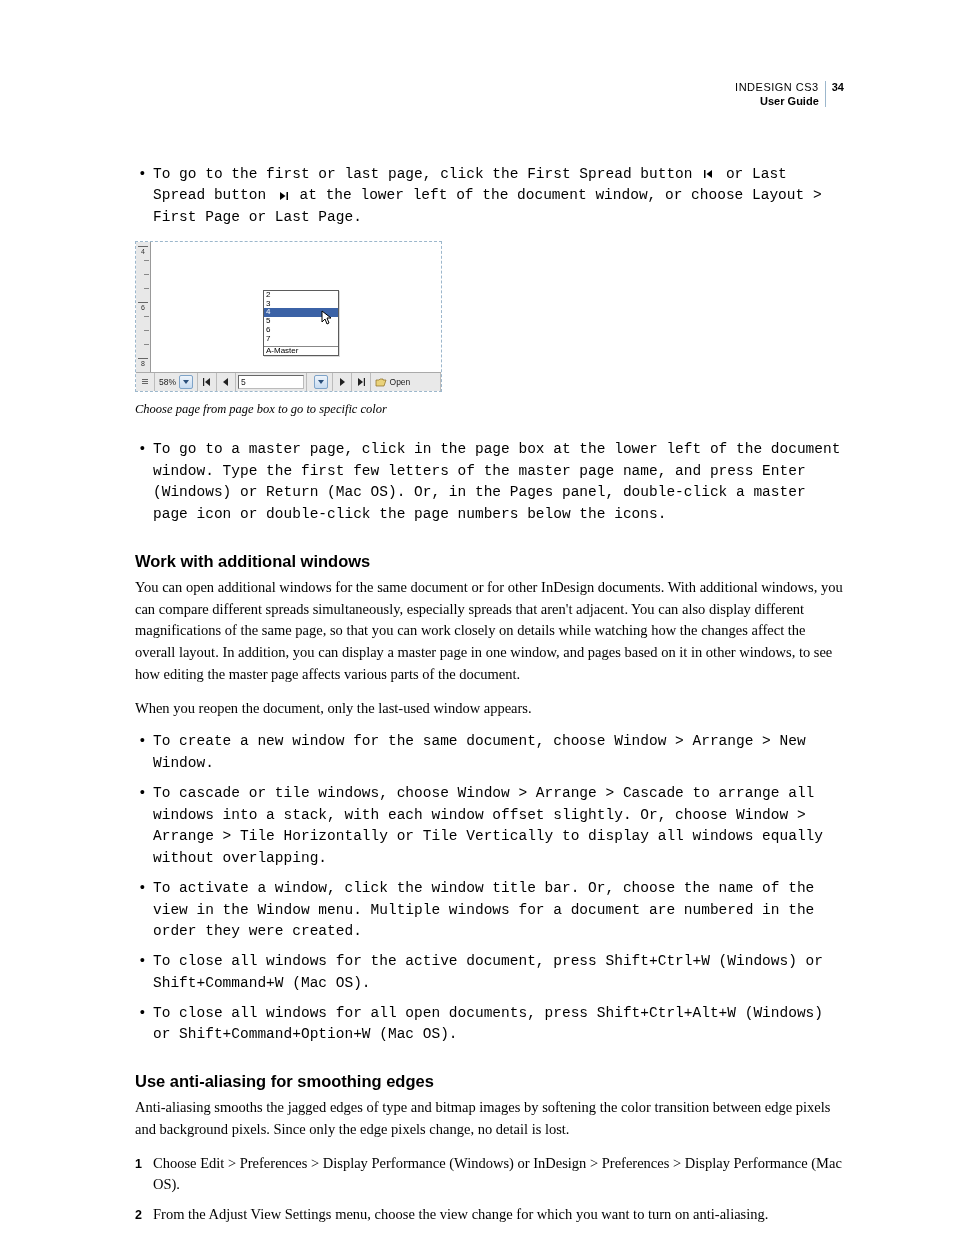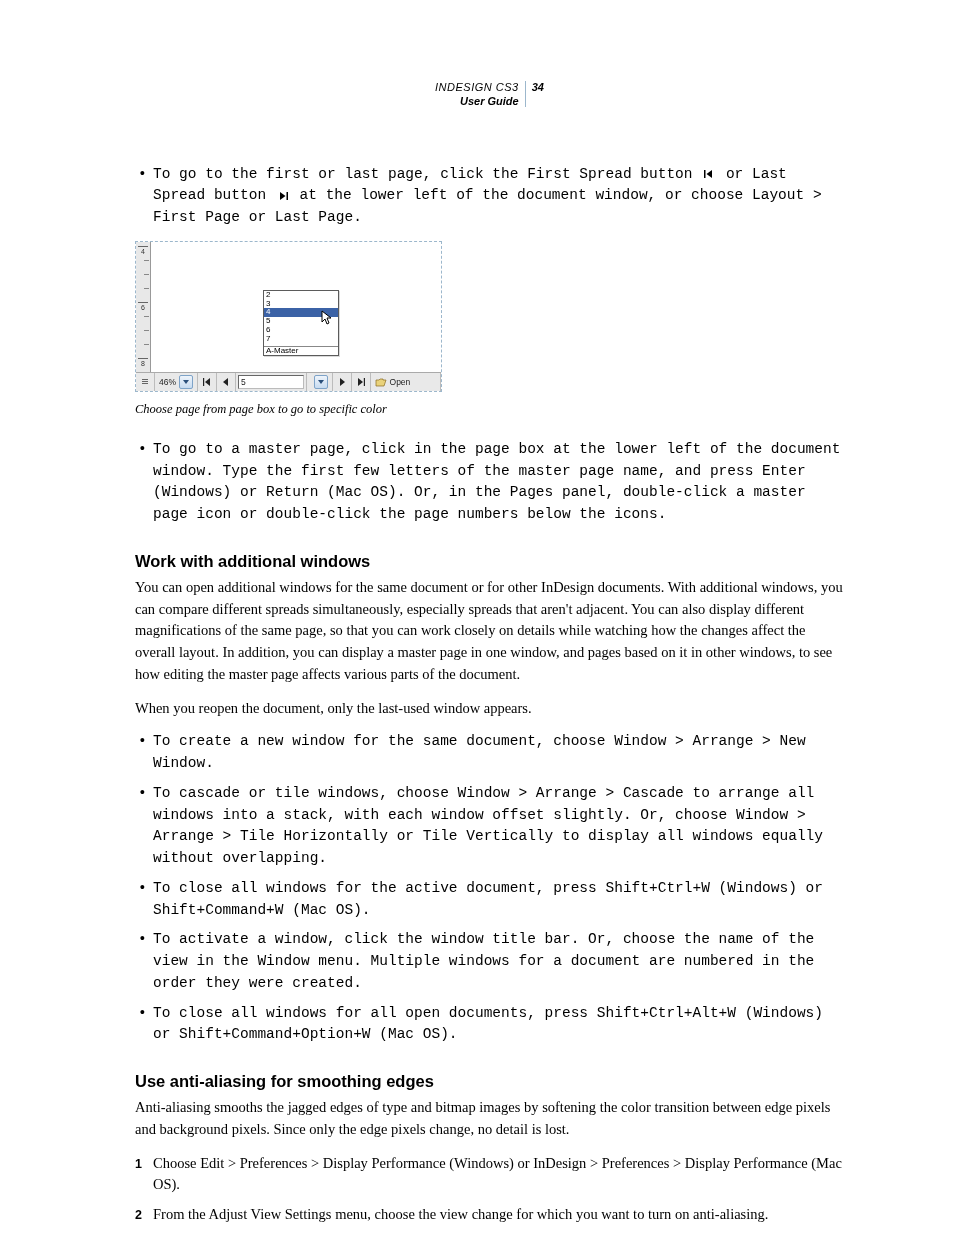--- a/index.html
+++ b/index.html
@@ -16,23 +16,22 @@
     width: 954px;
   }
   .running-head {
     text-align: right;
     font-family: "Myriad Pro", "Segoe UI", Arial, sans-serif;
     font-size: 11px;
     line-height: 1.3;
     color: #000;
     margin-bottom: 55px;
     display: flex;
-    justify-content: center;
-    align-items: center;
-    font-style: italic;
+    justify-content: flex-end;
+    align-items: center;
   }
   .running-text {
     text-align: right;
   }
   .running-text .line1 { letter-spacing: 0.5px; }
   .running-text .line2 { font-weight: bold; }
   .running-sep {
     width: 1px;
     height: 26px;
     background: #9cb7cc;
@@ -312,21 +311,21 @@
           </div>
         </div>
       </div>
       <div class="statusbar">
         <div class="cell grip">
             <span></span>
             <span></span>
             <span></span>
           </div>
         <div class="cell">
-          <span>46%</span>
+          <span>58%</span>
           <span class="dd-arrow"></span>
         </div>
         <div class="cell nav-btn">
           <svg width="8" height="8" viewBox="0 0 8 8">
               <rect x="0" y="0" width="1.2" height="8" fill="#222"></rect>
               <polygon points="7,0 2,4 7,8" fill="#222"></polygon>
             </svg>
         </div>
         <div class="cell nav-btn">
           <svg width="8" height="8" viewBox="0 0 8 8">
@@ -364,22 +363,22 @@
   <ul class="body-list">
     <li>To go to a master page, click in the page box at the lower left of the document window. Type the first few letters of the master page name, and press Enter (Windows) or Return (Mac OS). Or, in the Pages panel, double-click a master page icon or double-click the page numbers below the icons.</li>
   </ul>
 
   <h2 class="section">Work with additional windows</h2>
   <p class="body">You can open additional windows for the same document or for other InDesign documents. With additional windows, you can compare different spreads simultaneously, especially spreads that aren't adjacent. You can also display different magnifications of the same page, so that you can work closely on details while watching how the changes affect the overall layout. In addition, you can display a master page in one window, and pages based on it in other windows, to see how editing the master page affects various parts of the document.</p>
   <p class="body">When you reopen the document, only the last-used window appears.</p>
   <ul class="body-list">
     <li>To create a new window for the same document, choose Window &gt; Arrange &gt; New Window.</li>
     <li>To cascade or tile windows, choose Window &gt; Arrange &gt; Cascade to arrange all windows into a stack, with each window offset slightly. Or, choose Window &gt; Arrange &gt; Tile Horizontally or Tile Vertically to display all windows equally without overlapping.</li>
+    <li>To activate a window, click the window title bar. Or, choose the name of the view in the Window menu. Multiple windows for a document are numbered in the order they were created.</li>
     <li>To close all windows for the active document, press Shift+Ctrl+W (Windows) or Shift+Command+W (Mac OS).</li>
-    <li>To activate a window, click the window title bar. Or, choose the name of the view in the Window menu. Multiple windows for a document are numbered in the order they were created.</li>
     <li>To close all windows for all open documents, press Shift+Ctrl+Alt+W (Windows) or Shift+Command+Option+W (Mac OS).</li>
   </ul>
 
   <h2 class="section">Use anti-aliasing for smoothing edges</h2>
   <p class="body">Anti-aliasing smooths the jagged edges of type and bitmap images by softening the color transition between edge pixels and background pixels. Since only the edge pixels change, no detail is lost.</p>
   <ol class="steps">
     <li>Choose Edit &gt; Preferences &gt; Display Performance (Windows) or InDesign &gt; Preferences &gt; Display Performance (Mac OS).</li>
     <li>From the Adjust View Settings menu, choose the view change for which you want to turn on anti-aliasing.</li>
   </ol>
 

